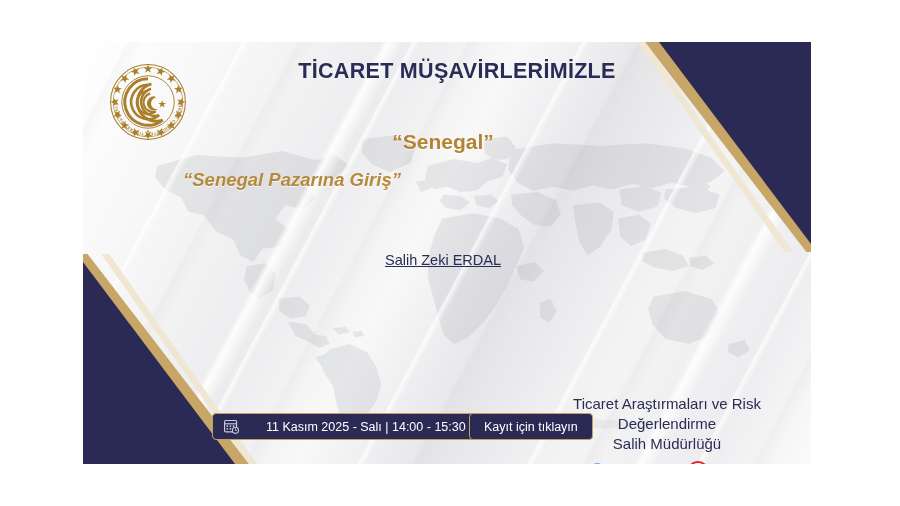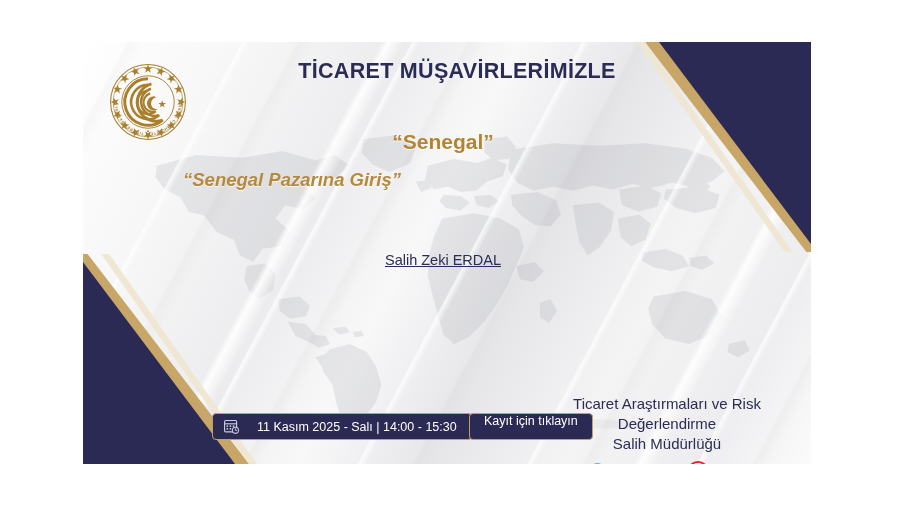--- a/index.html
+++ b/index.html
@@ -158,40 +158,41 @@
 
   
   .date-pill {
     position: absolute;
     left: 129px;
     top: 371px;
     height: 27px;
     padding: 0 14px 0 10px;
     display: flex;
     align-items: center;
-    gap: 17px;
+    gap: 26px;
     background: #2b2a55;
     border: 1px solid #c2a063;
     border-radius: 4px;
     box-sizing: border-box;
   }
   .date-pill .label {
     color: #ffffff;
     font-size: 12.5px;
     white-space: nowrap;
   }
   .cal-icon { width: 17px; height: 17px; display: block; flex: none; }
 
   .register-btn {
     position: absolute;
     left: 386px;
     top: 371px;
     height: 27px;
     padding: 0 14px;
     display: flex;
+    align-items: center;
     justify-content: center;
     background: #2b2a55;
     border: 1px solid #c2a063;
     border-radius: 4px;
     box-sizing: border-box;
     cursor: pointer;
   }
   .register-btn .label {
     color: #ffffff;
     font-size: 12.5px;

